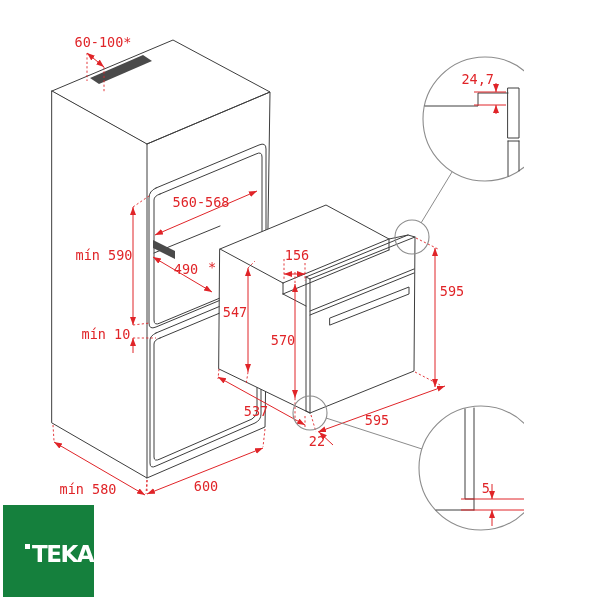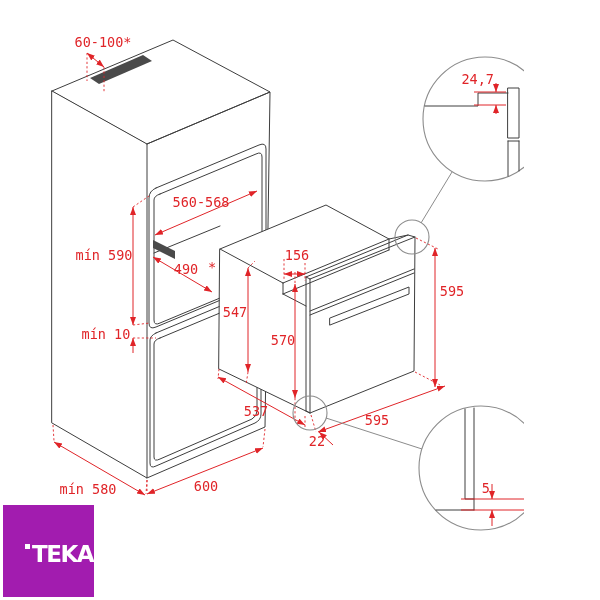--- a/index.html
+++ b/index.html
@@ -10,21 +10,21 @@
   .ln{stroke:#3e3e3e;stroke-width:1;fill:none;stroke-linejoin:round;stroke-linecap:round;}
   .fillwhite{fill:#ffffff;}
   .vent{fill:#4a4a4a;stroke:none;}
   .circ{stroke:#8c8c8c;stroke-width:1.1;fill:none;}
   .leader{stroke:#8c8c8c;stroke-width:1;fill:none;}
   .red{stroke:#e02428;stroke-width:1;fill:none;}
   .reddot{stroke:#e02428;stroke-width:0.9;fill:none;stroke-dasharray:2.2 2.2;}
   .dim{font-family:"DejaVu Sans Mono",monospace;font-size:13.5px;fill:#e02428;text-anchor:middle;}
   .dim.end{text-anchor:end;}
   
-  .logo{position:absolute;left:3px;top:505px;width:91px;height:92px;background:#a21caf;}
+  .logo{position:absolute;left:3px;top:505px;width:91px;height:92px;background:#15803d;}
   .logo .dot{position:absolute;left:25px;top:544px;width:5px;height:5px;background:#ffffff;}
   .logo-text{position:absolute;left:32px;top:541px;color:#ffffff;font-weight:bold;
              font-size:23px;letter-spacing:-1.5px;font-family:"DejaVu Sans",sans-serif;}
 </style>
 </head>
 <body>
 
 <div class="stage">
 
 <svg width="600" height="600" viewBox="0 0 600 600">

